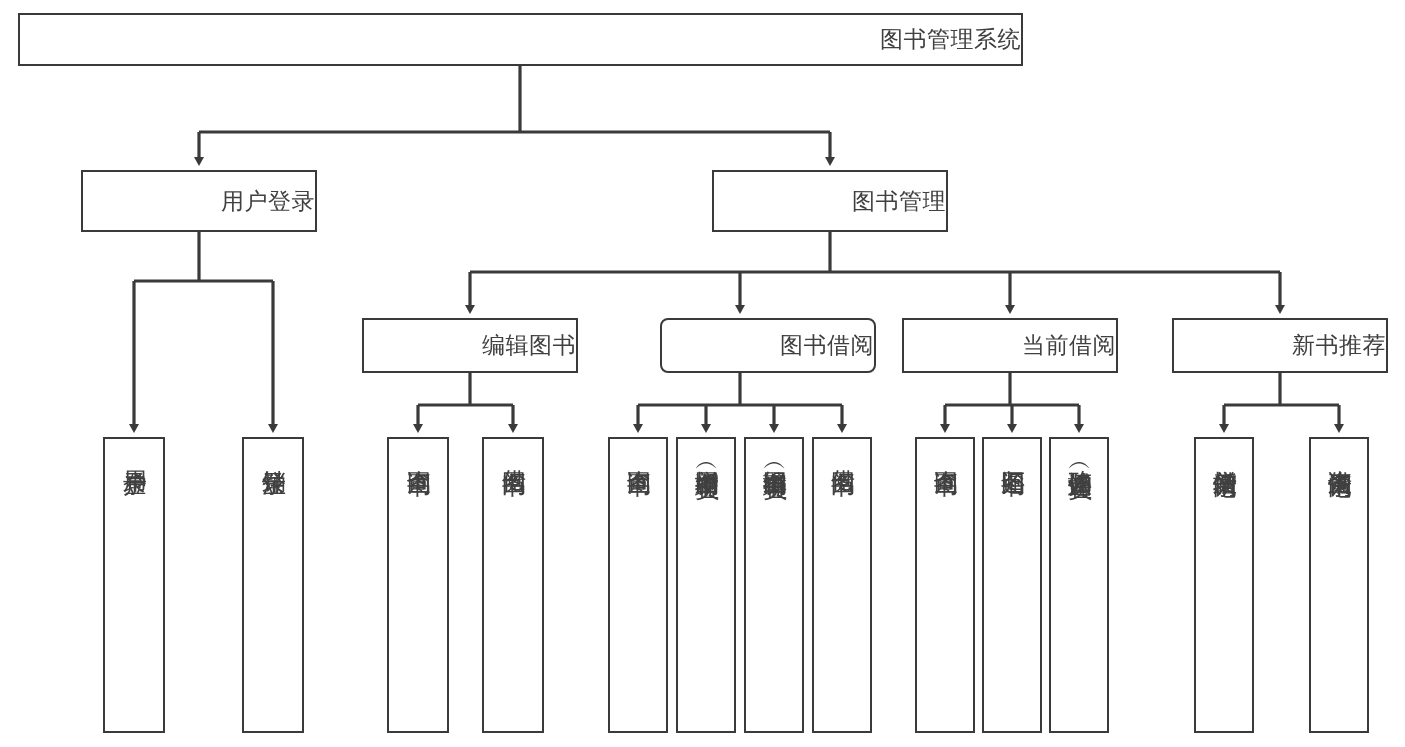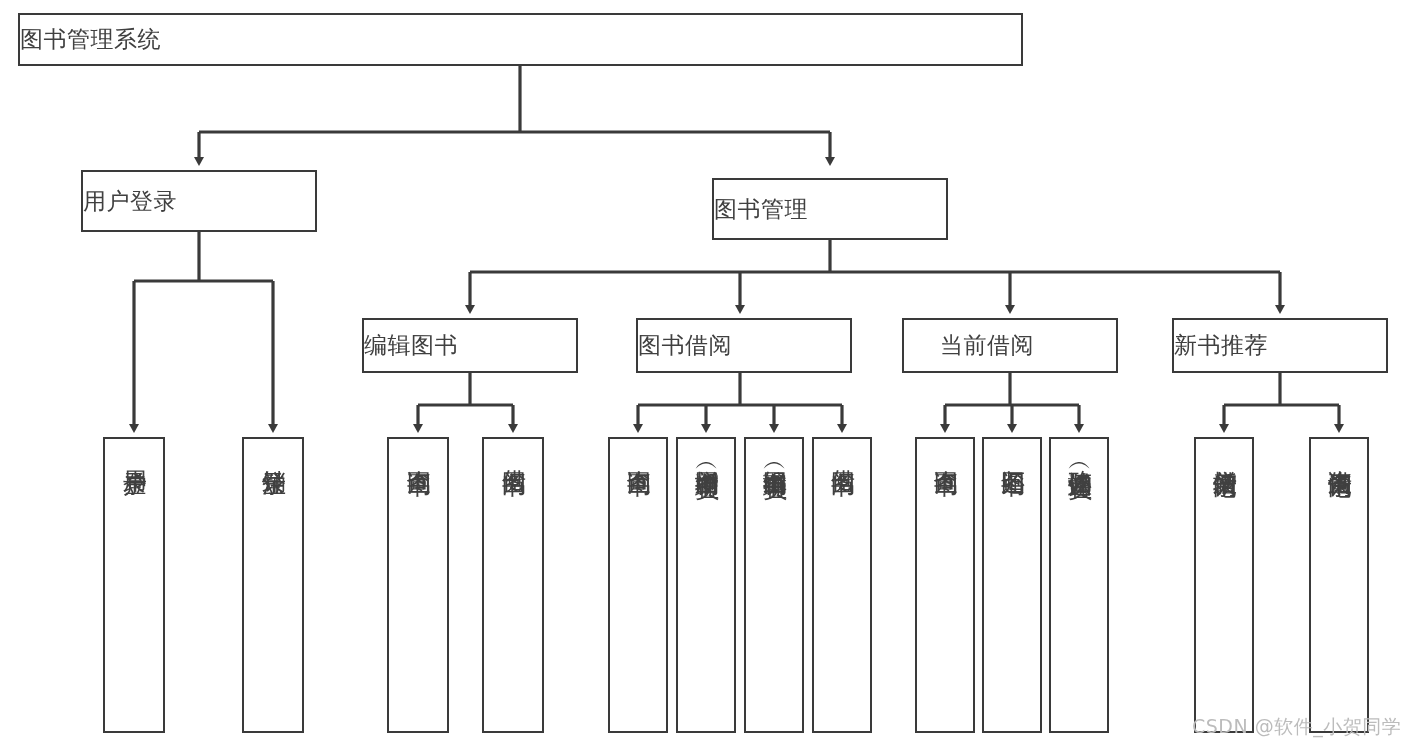--- a/index.html
+++ b/index.html
@@ -21,21 +21,21 @@
     width: 1405px;
     height: 747px;
   }
   .node-box {
     position: absolute;
     box-sizing: border-box;
     background: #ffffff;
     border: 2.5px solid #3a3a3a;
     display: flex;
     align-items: center;
-    justify-content: flex-start;
+    justify-content: flex-end;
     color: #3b3b3b;
   }
   .node-label {
     font-size: 23px;
     line-height: 1.25;
     letter-spacing: 0.5px;
     color: #404040;
     white-space: nowrap;
   }
   .node-box.vertical {
@@ -124,28 +124,28 @@
     </g>
   </svg>
 
   <div class="node-box" style="left:18px; top:13px; width:1005px; height:53px;">
     <span class="node-label">图书管理系统</span>
   </div>
 
   <div class="node-box" style="left:81px; top:170px; width:236px; height:62px;">
     <span class="node-label">用户登录</span>
   </div>
-  <div class="node-box" style="left:712px; top:170px; width:236px; height:62px;margin-top:8px;">
+  <div class="node-box" style="left:712px; top:170px; width:236px; height:62px;">
     <span class="node-label">图书管理</span>
   </div>
 
   <div class="node-box" style="left:362px; top:318px; width:216px; height:55px;">
     <span class="node-label">编辑图书</span>
   </div>
-  <div class="node-box" style="left:636px; top:318px; width:216px; height:55px;">
+  <div class="node-box" style="left:660px; top:318px; width:216px; height:55px;border-radius:8px;">
     <span class="node-label">图书借阅</span>
   </div>
   <div class="node-box" style="left:902px; top:318px; width:216px; height:55px;padding-left:36px;">
     <span class="node-label">当前借阅</span>
   </div>
   <div class="node-box" style="left:1172px; top:318px; width:216px; height:55px;">
     <span class="node-label">新书推荐</span>
   </div>
 
   <div class="node-box vertical" style="left:103px; top:437px; width:62px; height:296px;">
@@ -185,15 +185,14 @@
     <span class="node-label">确认归还（管理员）</span>
   </div>
 
   <div class="node-box vertical" style="left:1194px; top:437px; width:60px; height:296px;">
     <span class="node-label">新增借阅记录</span>
   </div>
   <div class="node-box vertical" style="left:1309px; top:437px; width:60px; height:296px;">
     <span class="node-label">查询借阅记录</span>
   </div>
 
-  <div class="watermark">CSDN @软件_小贺同学</div>
 
 </div>
 
 </body></html>

